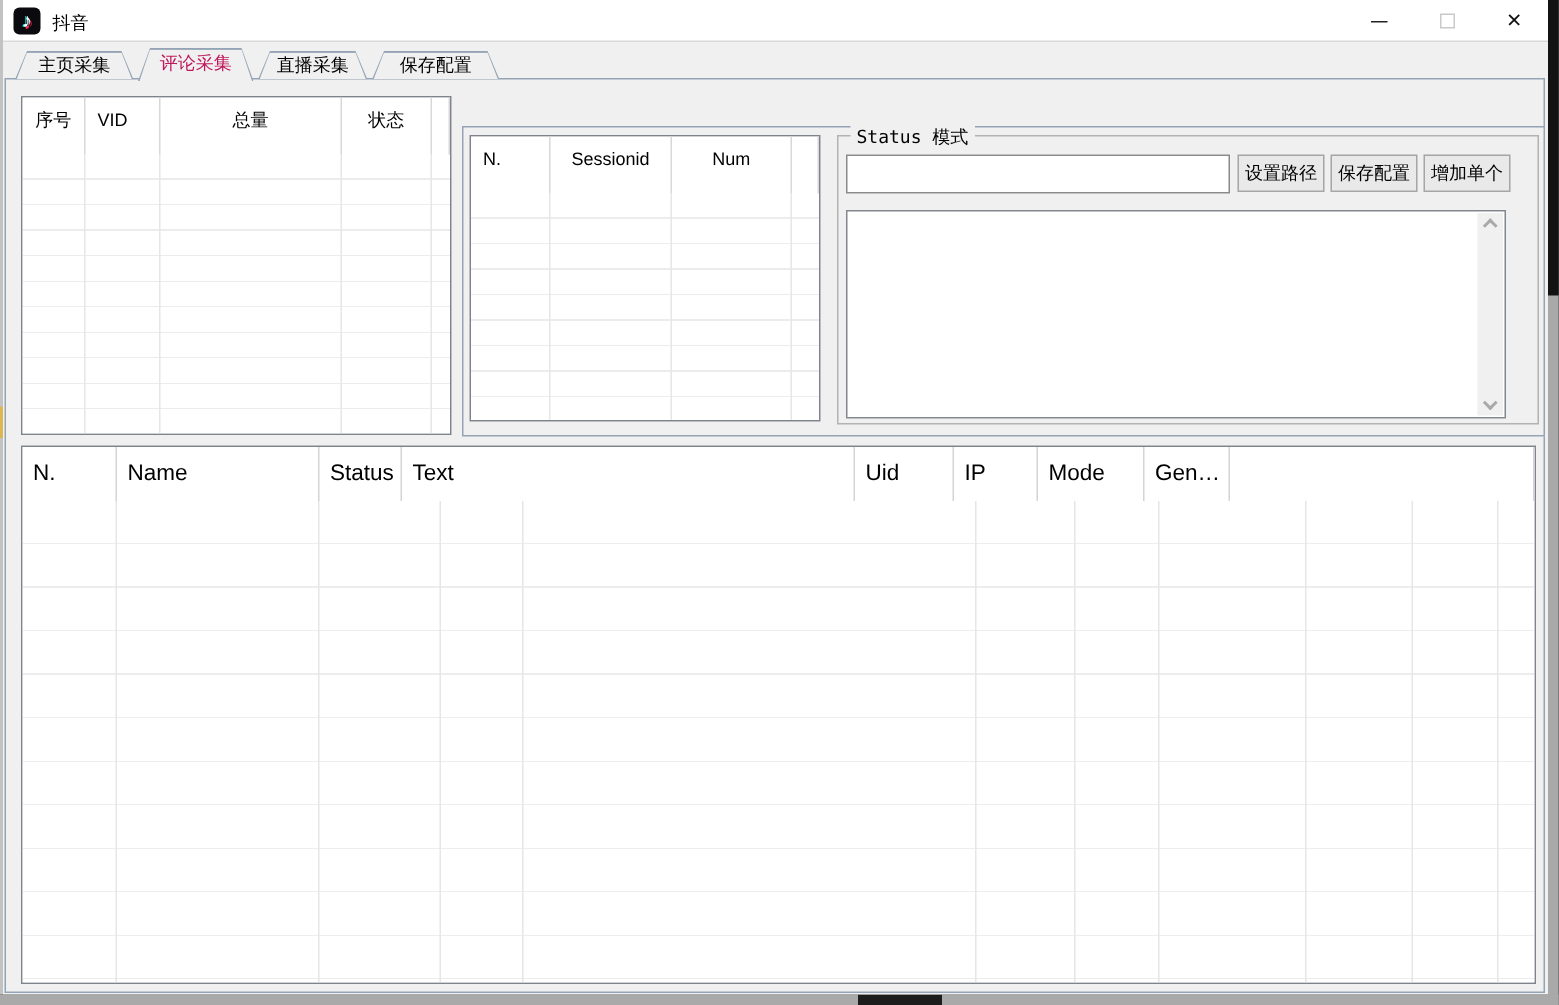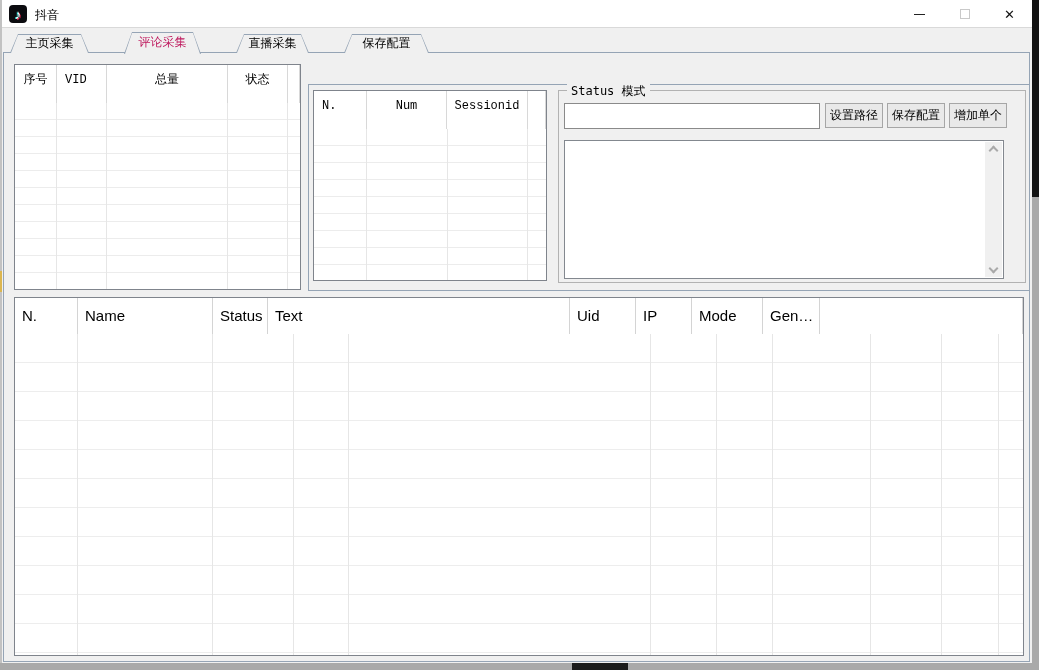--- a/index.html
+++ b/index.html
@@ -27,21 +27,21 @@
   #win-title { left:33px; top:7px; font-size:12px; color:#000; }
   .caption-btn { top:0; width:45px; height:28px; display:flex;
                  align-items:center; justify-content:center; }
   #btn-min   { right:90px; }
   #btn-max   { right:45px; }
   #btn-close { right:0; font-size:13px; color:#111; }
   #btn-min i  { display:block; width:11px; height:1px; background:#222; }
   #btn-max i  { display:block; width:10px; height:10px; border:1px solid #c9c9c9; }
 
   
-  .tabstrip { display:flex; align-items:flex-end; z-index:5;gap:32px; }
+  .tabstrip { display:flex; align-items:flex-end; z-index:5; }
   #main-tabs  { left:8px;  top:33px; height:20px; }
   #inner-tabs { left:312px; top:63px; height:21px; }
   .tab { position:relative; height:19px; margin-right:3px; }
   .tab .shape  { position:absolute; inset:0; background:#95a4b5;
                  clip-path:polygon(8px 0, calc(100% - 8px) 0, 100% 100%, 0 100%); }
   .tab .shape i{ position:absolute; inset:1px 1px 0 1px; background:#f0f0f0; display:block;
                  clip-path:polygon(7px 0, calc(100% - 7px) 0, 100% 100%, 0 100%); }
   .tab .lbl { position:relative; display:block; text-align:center; font-size:12px;
               line-height:19px; color:#000; white-space:nowrap; }
   .tab.sel { height:22px; margin-bottom:-1px; z-index:6; }
@@ -57,21 +57,21 @@
   .grid { background:#fff; border:1px solid #7f848c; overflow:hidden; }
   .grid .hdr { position:absolute; left:0; top:0; right:0; display:flex;
                background:#fff; z-index:2; }
   .grid .hdr .hc { border-right:1px solid #d8d8d8; overflow:hidden;
                    white-space:nowrap; color:#000; }
   .grid .cols { position:absolute; inset:0; display:flex; z-index:1; }
   .grid .cols div { border-right:1px solid #e6e6e6; height:100%; }
   .grid .rows { position:absolute; left:0; right:0; bottom:0; z-index:0; }
 
   .smallgrid .hdr { height:38px; }
-  .smallgrid .hdr .hc { font-family:Liberation Mono, monospace;
+  .smallgrid .hdr .hc { font-family:Liberation Sans, sans-serif;
                         font-size:12px; line-height:30px; }
   .smallgrid .rows { top:38px;
       background-image:repeating-linear-gradient(to bottom,#fff 0 16px,#ececec 16px 17px); }
 
   #video-grid { left:12px; top:64px; width:287px; height:226px; }
   #session-grid { left:311px; top:90px; width:234px; height:191px; }
 
   #result-grid { left:12px; top:297px; width:1010px; height:359px; }
   #result-grid .hdr { height:36px; }
   #result-grid .hdr .hc { font-size:15px; line-height:36px; padding-left:7px;
@@ -180,22 +180,22 @@
     </div>
     <div class="rows"></div>
   </div>
 
   <div class="abs" id="inner-pane"></div>
 
 
   <div class="abs grid smallgrid" id="session-grid">
     <div class="hdr">
       <div class="hc padl" style="width:53px">N.</div>
+      <div class="hc ctr" style="width:81px">Sessionid</div>
       <div class="hc ctr" style="width:80px">Num</div>
-      <div class="hc ctr" style="width:81px">Sessionid</div>
       <div class="hc" style="flex:1"></div>
     </div>
     <div class="cols">
       <div style="width:53px"></div>
         <div style="width:81px"></div>
       <div style="width:80px"></div>
         <div style="flex:1;border-right:none"></div>
     </div>
     <div class="rows"></div>
   </div>

